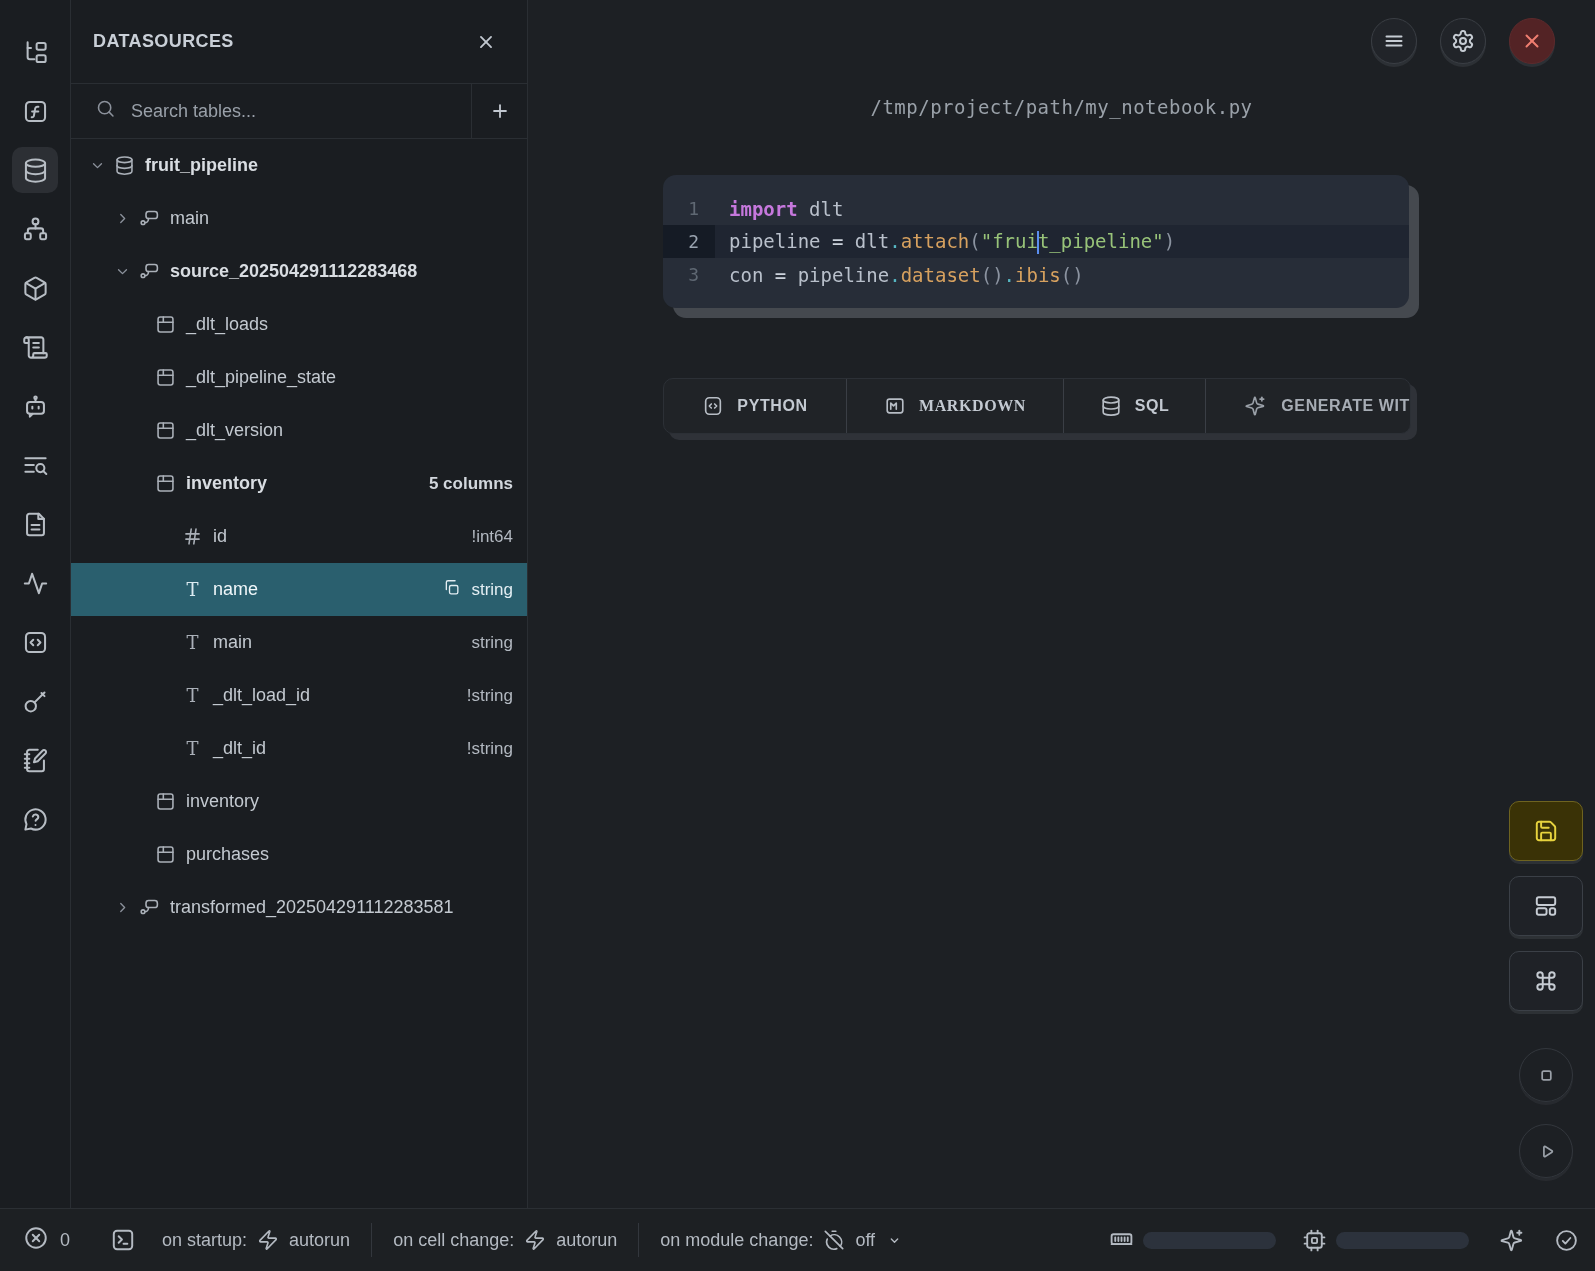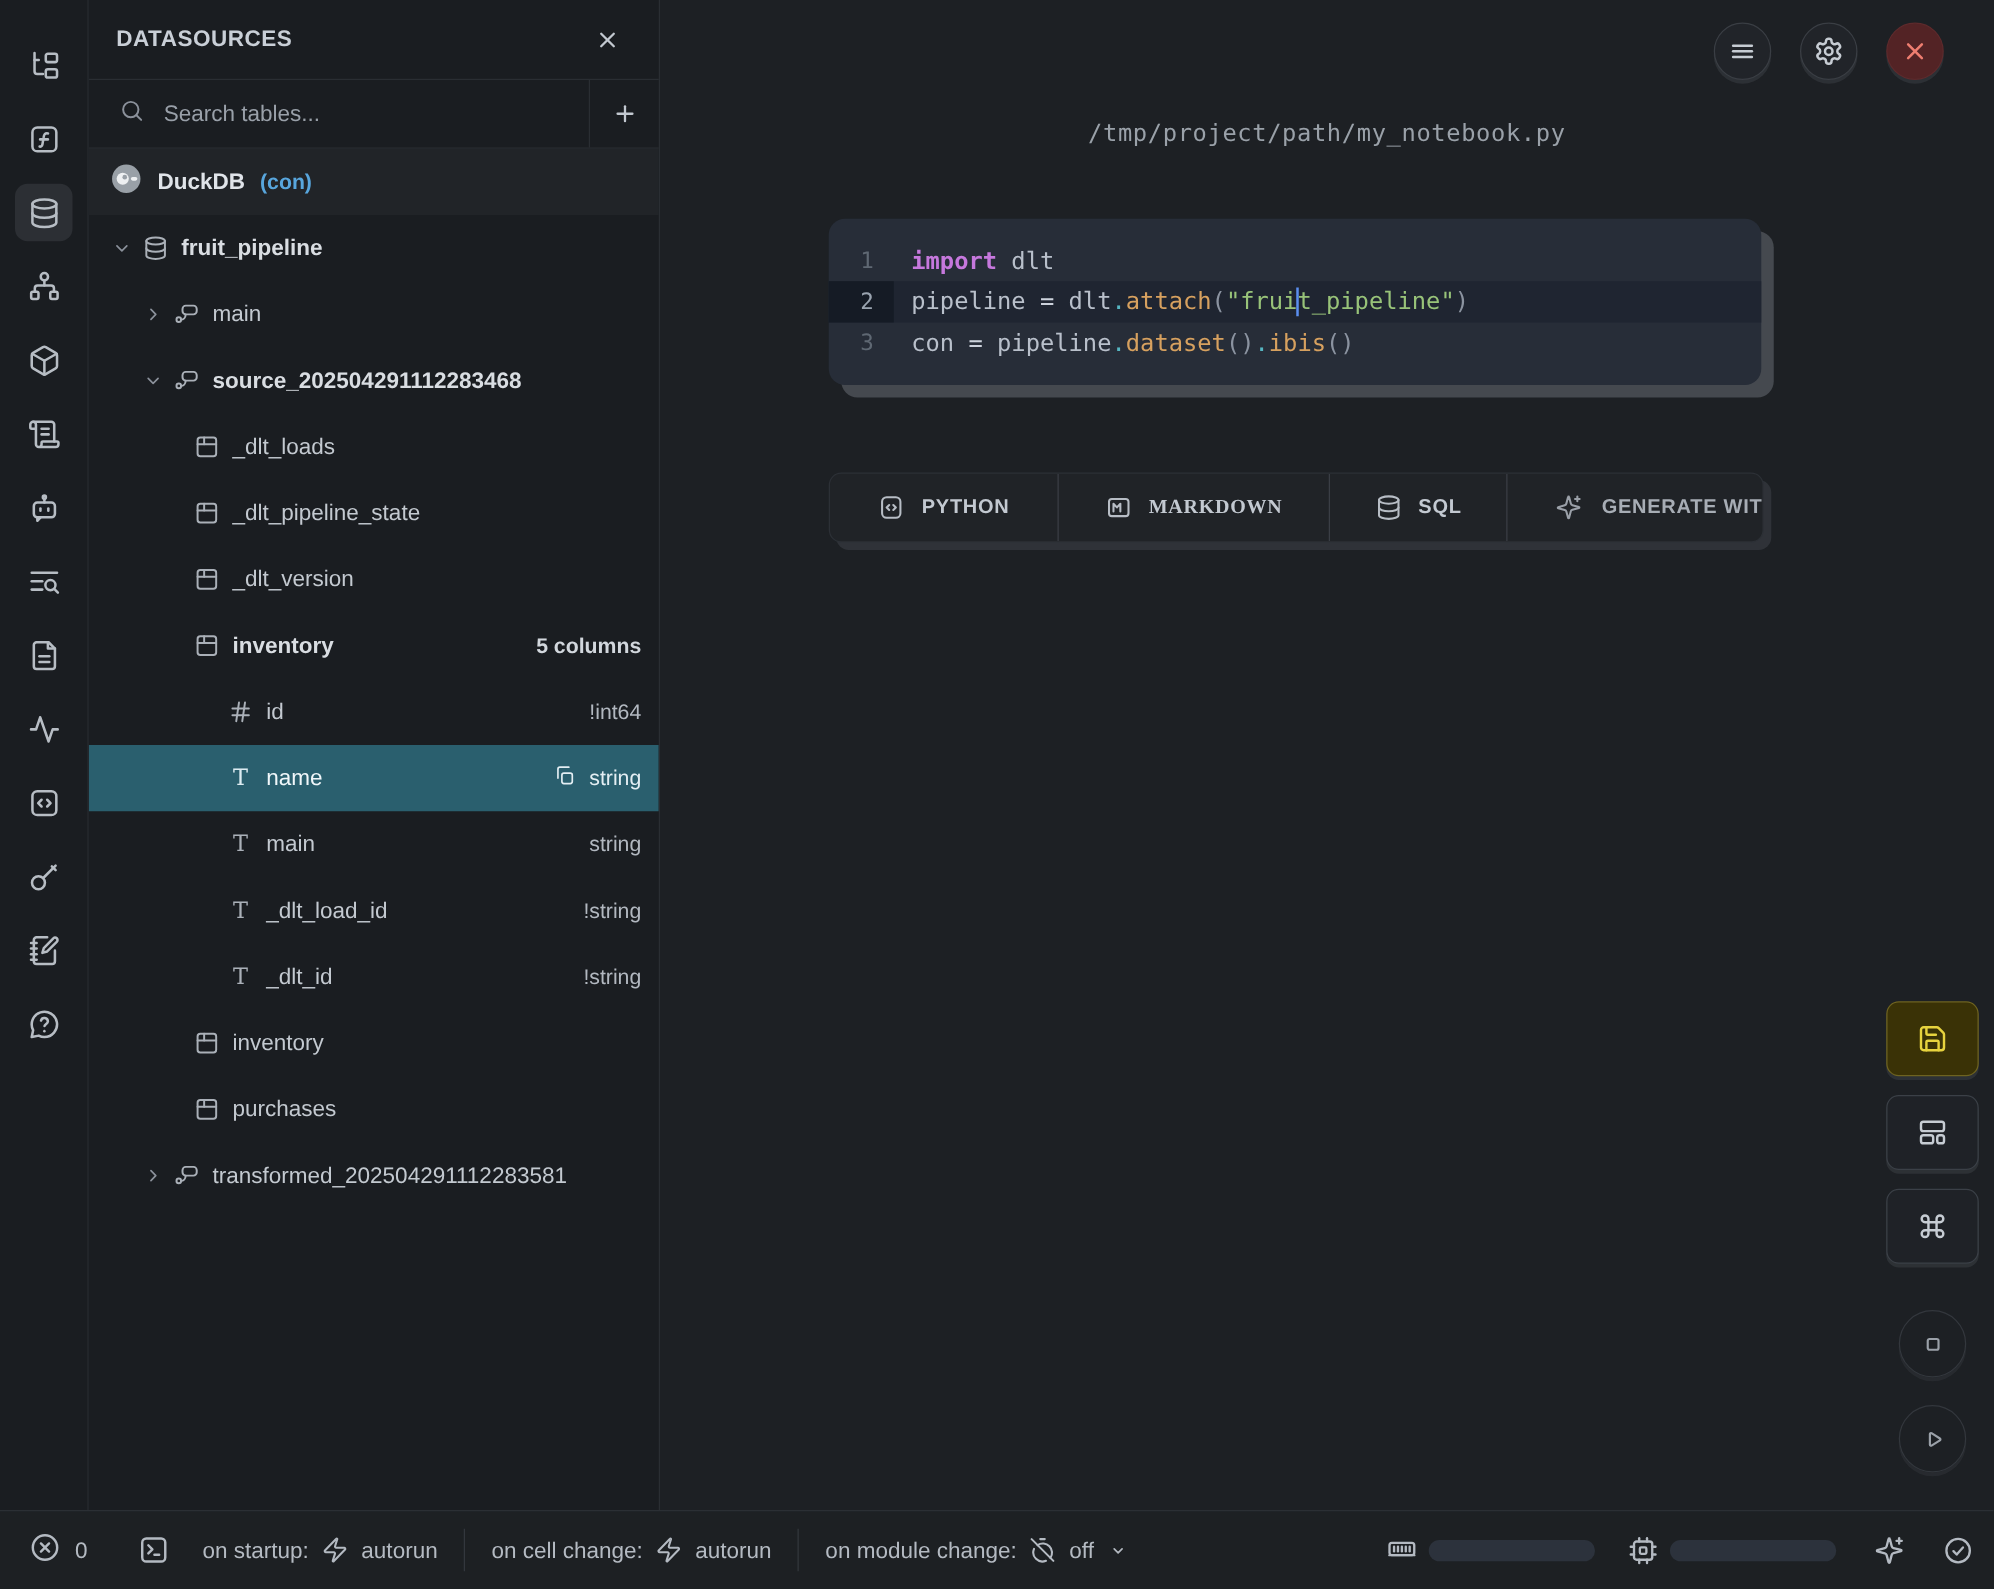--- a/index.html
+++ b/index.html
@@ -14,21 +14,21 @@
   
   .rail { width:71px; flex:none; background:#1a1d21; border-right:1px solid #2a2e33;
           display:flex; flex-direction:column; align-items:center; padding-top:29px; }
   .rail-item { width:46px; height:46px; margin-bottom:13px; border-radius:10px;
                display:flex; align-items:center; justify-content:center; color:#b7bdc4; cursor:pointer; }
   .rail-item.selected { background:#2c2f34; }
 
   
   .panel { width:457px; flex:none; background:#1a1d21; border-right:1px solid #2a2e33;
            display:flex; flex-direction:column; }
-  .panel-header { height:64px; flex:none; border-bottom:1px solid #2a2e33;
+  .panel-header { height:84px; flex:none; border-bottom:1px solid #2a2e33;
                   display:flex; align-items:center; padding:0 30px 0 22px; }
   .panel-title { flex:1; font-size:18px; font-weight:700; letter-spacing:.4px; color:#c9cfd7; }
   .panel-close { color:#c2c8d0; cursor:pointer; display:flex; }
   .search-row { height:55px; flex:none; border-bottom:1px solid #2a2e33; display:flex; align-items:stretch; }
   .search-box { flex:1; display:flex; align-items:center; gap:15px; padding-left:24px; color:#8b919b; }
   .search-box input { flex:1; background:transparent; border:none; outline:none;
                       color:#c9cfd7; font-size:18px; font-family:inherit; }
   .search-box input::placeholder { color:#99a0a9; }
   .add-source { width:56px; flex:none; border-left:1px solid #2a2e33; display:flex;
                 align-items:center; justify-content:center; color:#c2c8d0; cursor:pointer; }
@@ -254,30 +254,20 @@
             </svg></span>
         <input type="text" placeholder="Search tables..." style="">
       </div>
       <div class="add-source" id="add-source">
           <svg width="22" height="22" viewBox="0 0 24 24" fill="none" stroke="currentColor" stroke-width="2" stroke-linecap="round" stroke-linejoin="round">
             <path d="M12 5.5v13"></path>
             <path d="M5.5 12h13"></path>
           </svg>
         </div>
     </div>
-    <div class="conn-row">
-      <span id="duck-logo"><svg width="26" height="26" viewBox="0 0 24 24">
-            <circle cx="12" cy="12" r="10.5" fill="#99a0a7"></circle>
-            <circle cx="9.4" cy="12" r="4.5" fill="#eef0f2"></circle>
-            <circle cx="10.9" cy="10.8" r="1.7" fill="#99a0a7"></circle>
-            <rect x="15.4" y="10.7" width="4.8" height="2.7" rx="1.35" fill="#eef0f2"></rect>
-          </svg></span>
-      <span class="conn-name">DuckDB</span>
-      <span class="conn-var">(con)</span>
-    </div>
     <div class="tree">
         <div class="tree-row lv1 bold">
           <span class="chev">
             <svg width="19" height="19" viewBox="0 0 24 24" fill="none" stroke="currentColor" stroke-width="1.7" stroke-linecap="round" stroke-linejoin="round">
               <path d="m7 9.8 5 4.9 5-4.9"></path>
             </svg>
           </span>
           <span class="t-icon">
             <svg width="21" height="21" viewBox="0 0 24 24" fill="none" stroke="currentColor" stroke-width="1.8" stroke-linecap="round" stroke-linejoin="round">
               <ellipse cx="12" cy="5.5" rx="8.5" ry="3.2"></ellipse>

